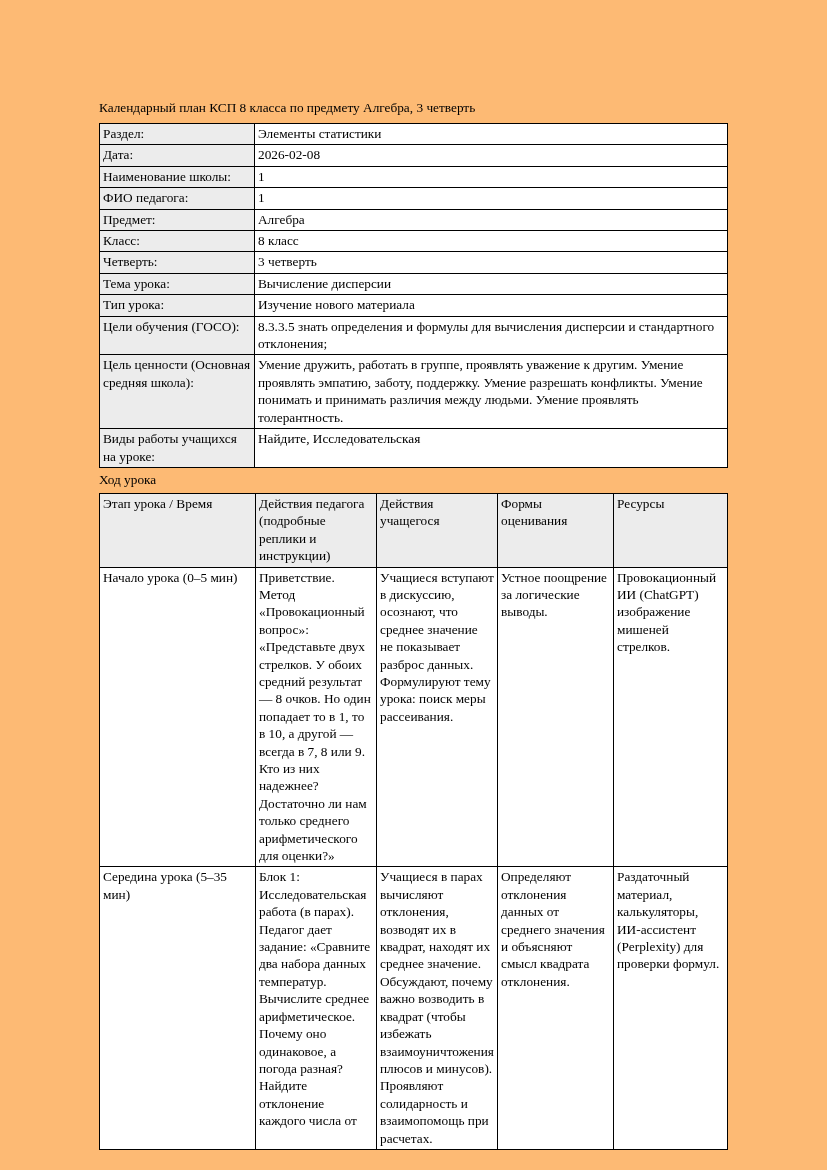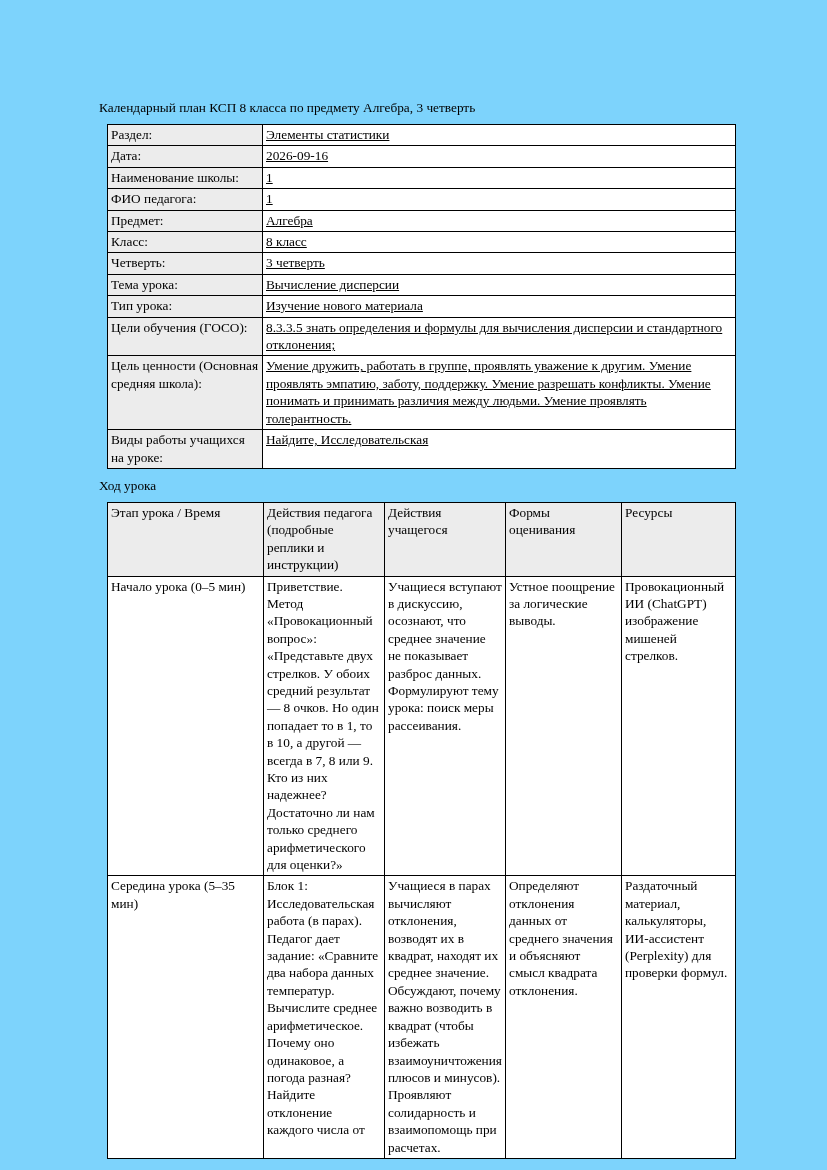--- a/index.html
+++ b/index.html
@@ -14,35 +14,35 @@
     color: #000000;
     position: relative;
     overflow: hidden;
   }
   .page {
     position: absolute;
     left: 0;
     top: 0;
     width: 827px;
     height: 1170px;
-    background: #7dd3fc;
+    background: #fdba74;
     box-sizing: border-box;
     padding: 99px 100px 0 99px;
   }
   .doc-title {
     font-size: 13.3px;
     line-height: 17px;
     margin: 0 0 7px 0;
     white-space: nowrap;
   }
   table {
     border-collapse: collapse;
     table-layout: fixed;
     width: 628px;
-    margin: 8px;
+    margin: 0;
   }
   td, th {
     border: 1px solid #000000;
     vertical-align: top;
     padding: 1px 3px 2px 3px;
     font-size: 13.3px;
     line-height: 17.4px;
     font-weight: normal;
     text-align: left;
     word-wrap: break-word;
@@ -50,21 +50,20 @@
     hyphens: none;
   }
   
   #info-table col.c-label { width: 155px; }
   #info-table col.c-value { width: 473px; }
   #info-table td.label {
     background: #ececec;
   }
   #info-table td.value {
     background: #ffffff;
-    text-decoration: underline;
   }
   
   .section-caption {
     font-size: 13.3px;
     line-height: 17px;
     margin: 3px 0 5px 0;
   }
   
   #flow-table col.f1 { width: 156px; }
   #flow-table col.f2 { width: 121px; }
@@ -91,21 +90,21 @@
         <col class="c-label">
         <col class="c-value">
       </colgroup>
     <tbody>
       <tr>
         <td class="label">Раздел:</td>
         <td class="value">Элементы статистики</td>
       </tr>
       <tr>
         <td class="label">Дата:</td>
-        <td class="value">2026-09-16</td>
+        <td class="value">2026-02-08</td>
       </tr>
       <tr>
         <td class="label">Наименование школы:</td>
         <td class="value">1</td>
       </tr>
       <tr>
         <td class="label">ФИО педагога:</td>
         <td class="value">1</td>
       </tr>
       <tr>

